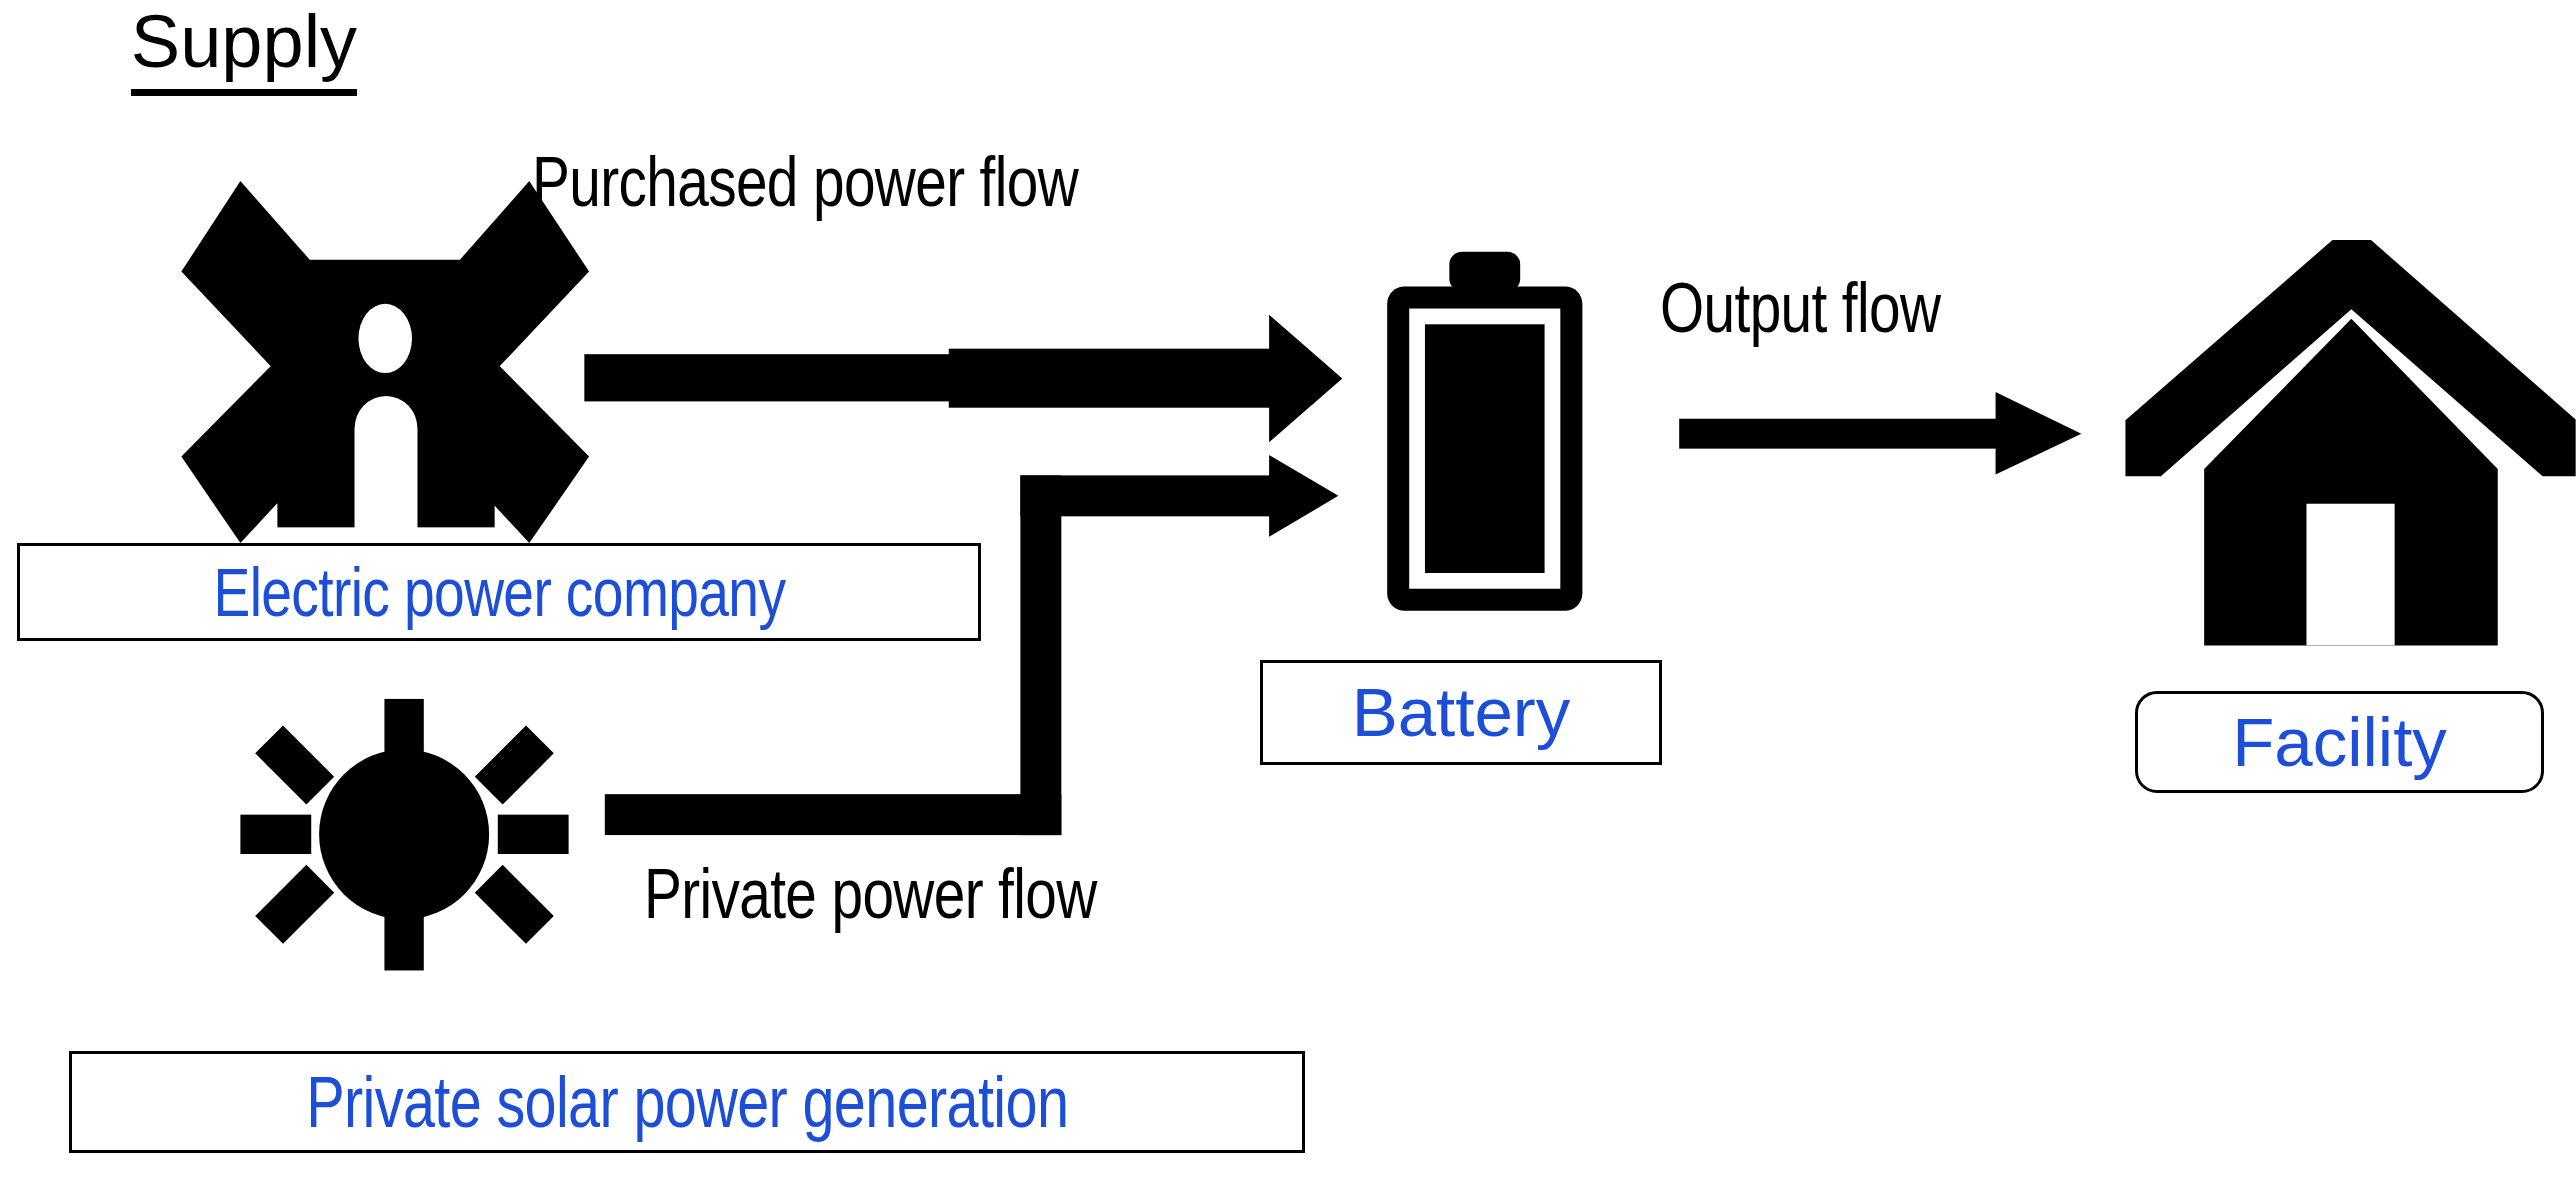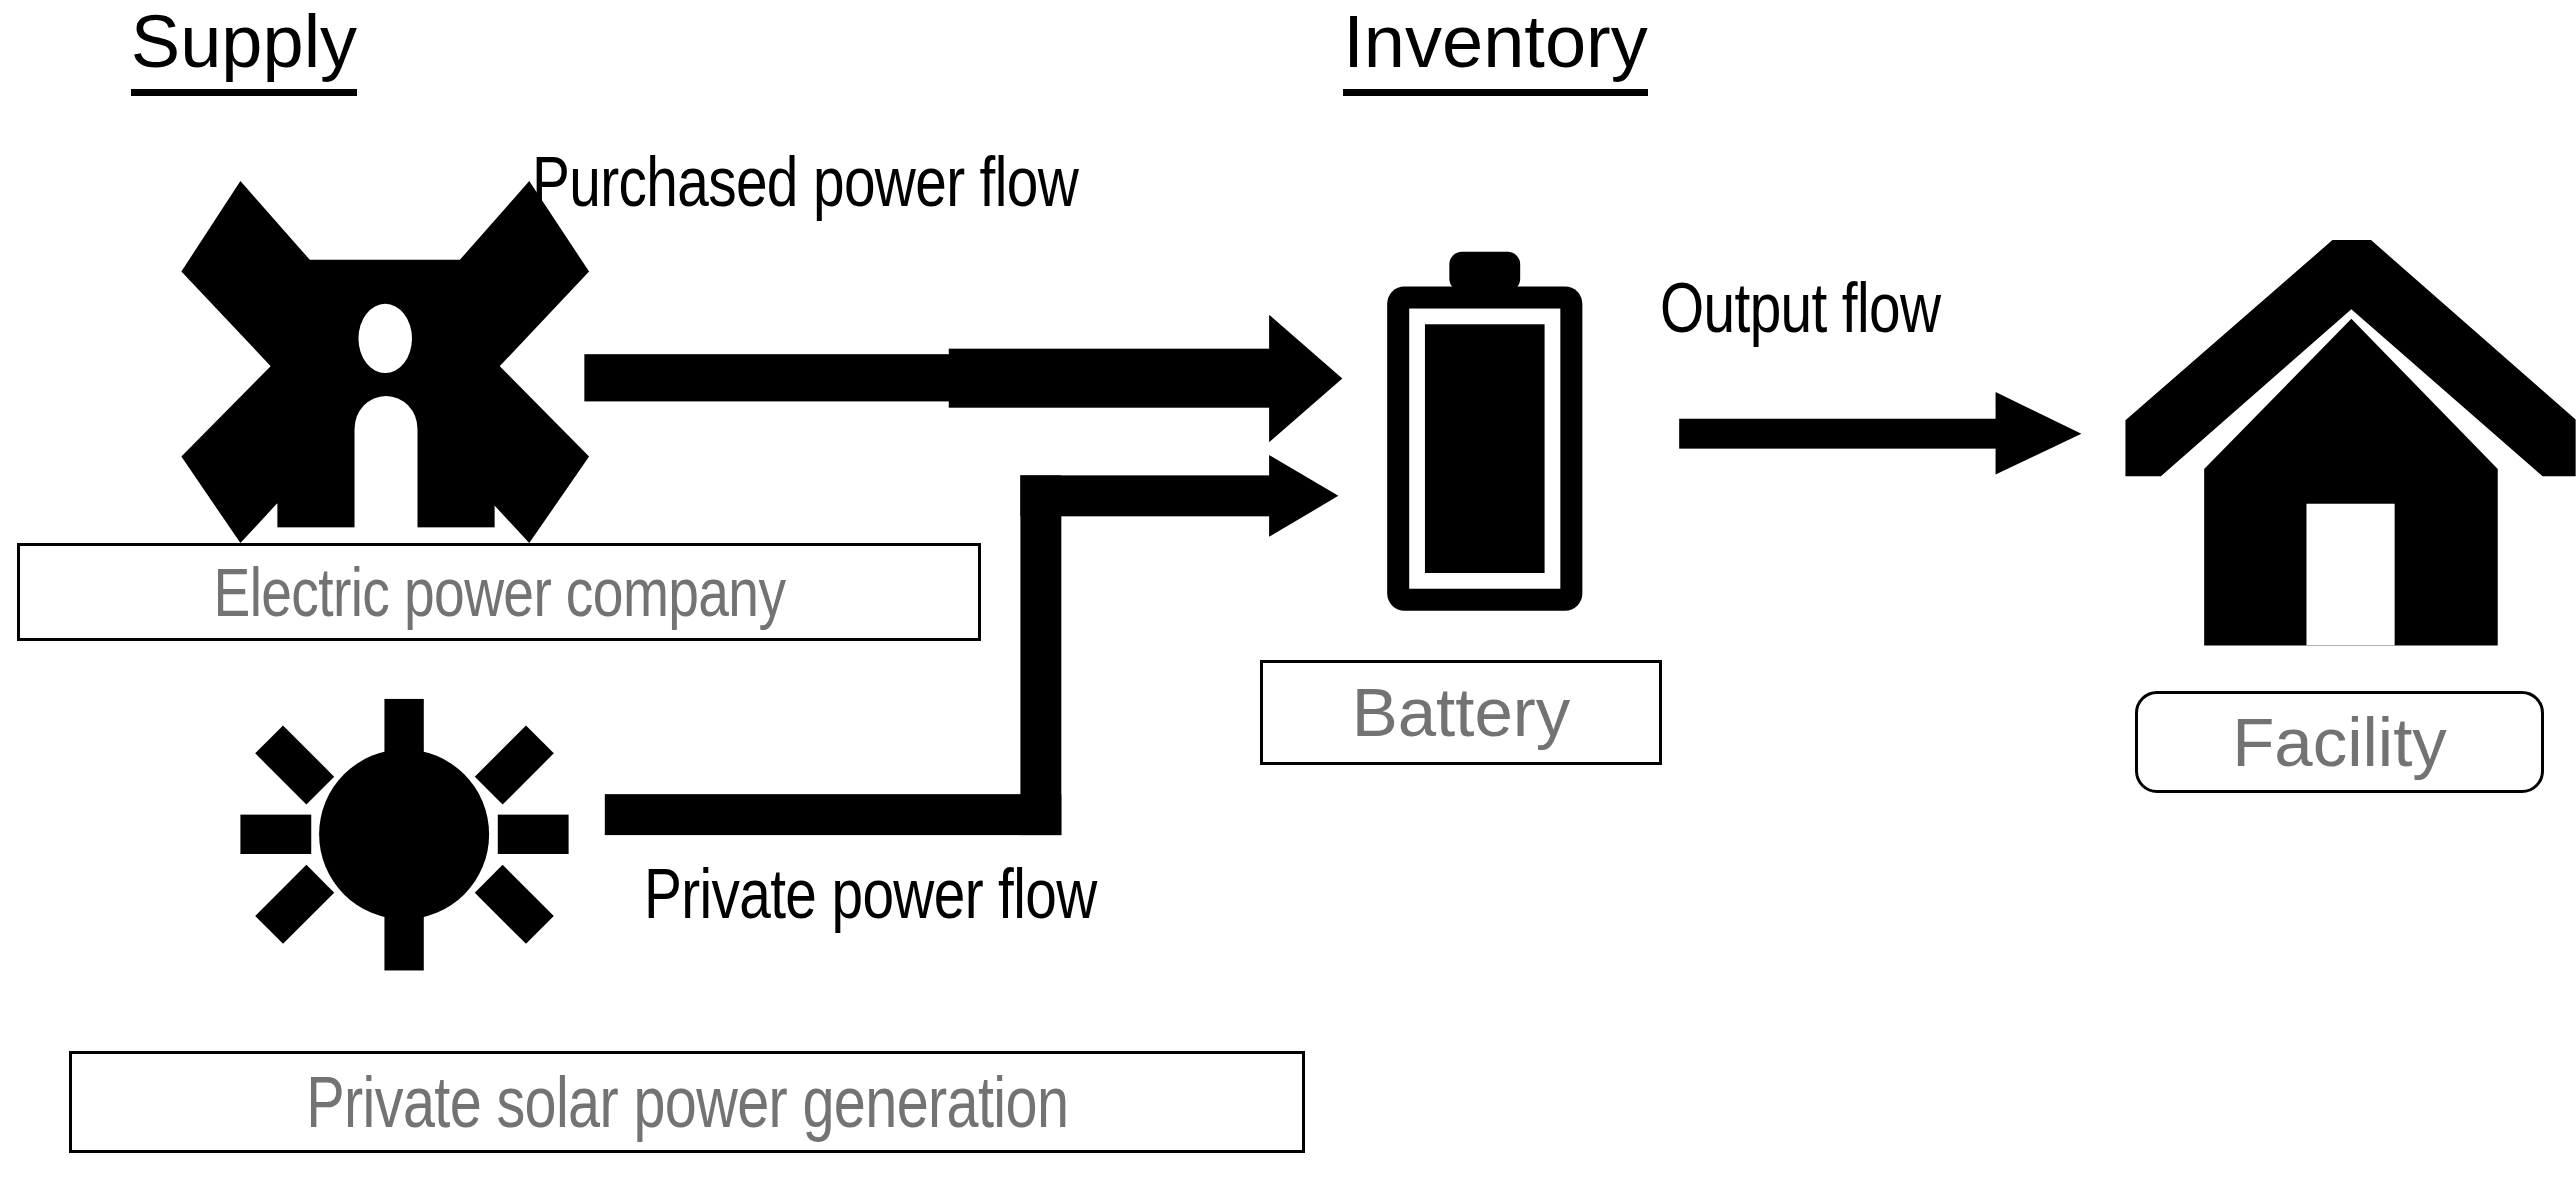--- a/index.html
+++ b/index.html
@@ -57,21 +57,21 @@
 
   
   .caption-box {
     position: absolute;
     box-sizing: border-box;
     border: 3.9px solid #000;
     background: #fff;
     display: flex;
     align-items: center;
     justify-content: center;
-    color: #737373;
+    color: #1d4ed8;
     white-space: nowrap;
   }
   .caption-box .cap-text {
     font-family: "Liberation Sans", "DejaVu Sans", sans-serif;
     line-height: 1;
   }
   .caption-box.condensed .cap-text {
     font-family: "Liberation Sans Narrow", "Liberation Sans", "DejaVu Sans Condensed", sans-serif;
     transform: scaleX(0.80);
     letter-spacing: -0.8px;
@@ -186,23 +186,20 @@
 
       <polygon class="shape" points="2987,405 3173,596 3173,820 2800,820 2800,596"></polygon>
 
       <rect class="knockout" x="2930" y="640" width="112" height="180"></rect>
     </g>
   </svg>
 
   <div class="col-header" id="hdr-supply">
     <span class="txt">Supply</span>
   </div>
-  <div class="col-header" id="hdr-inventory">
-    <span class="txt">Inventory</span>
-  </div>
 
   <div class="flow-label" id="lbl-purchased">Purchased power flow</div>
   <div class="flow-label" id="lbl-output">Output flow</div>
   <div class="flow-label" id="lbl-private">Private power flow</div>
 
   <div class="caption-box condensed" id="cap-utility">
     <span class="cap-text">Electric power company</span>
   </div>
 
   <div class="caption-box condensed" id="cap-solar">

